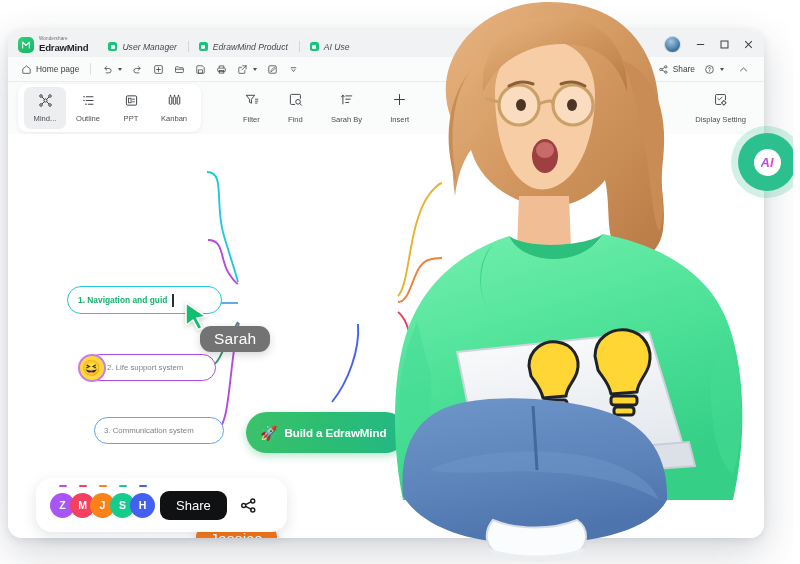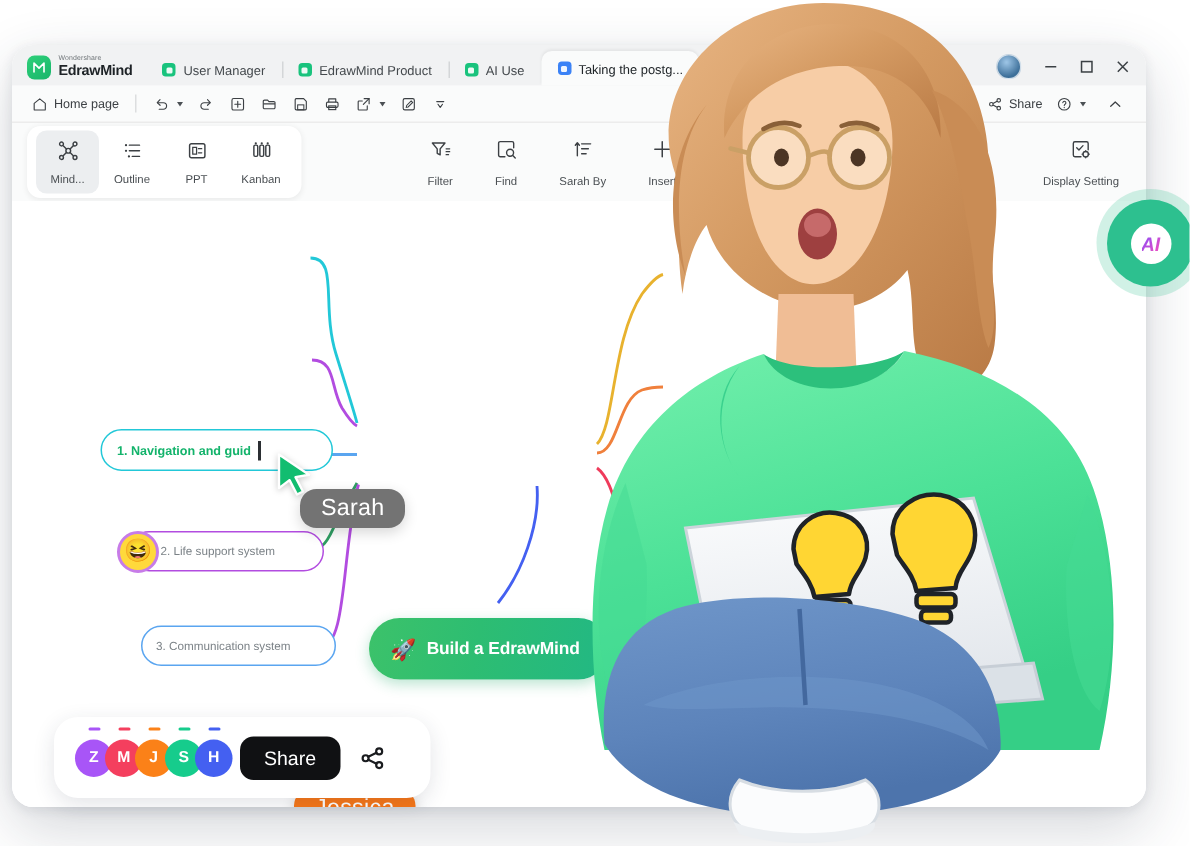--- a/index.html
+++ b/index.html
@@ -17,21 +17,21 @@
   
   .titlebar{position:relative;height:27px;background:#f1f2f3;display:flex;align-items:flex-end;}
   .brand{display:flex;align-items:center;gap:5px;padding:0 9px 4px 10px;}
   .brand-mark{width:16px;height:16px;border-radius:5px;background:linear-gradient(145deg,#2fd07a,#17b56a);
       display:flex;align-items:center;justify-content:center;flex:none;}
   .brand-mark svg{display:block;}
   .brand-text{line-height:1;}
   .brand-sup{font-size:4.6px;color:#6c7276;letter-spacing:.1px;display:block;margin-bottom:1px;}
   .brand-name{font-size:9.6px;font-weight:bold;color:#1d2226;display:block;letter-spacing:-.2px;}
 
-  .tabstrip{display:flex;align-items:flex-end;height:27px;flex:1;min-width:0;}
+  .tabstrip{display:flex;align-items:flex-end;height:27px;flex:1;min-width:0;font-style:italic;}
   .tab{position:relative;display:flex;align-items:center;gap:5px;height:21px;padding:0 11px;
        font-size:8.6px;color:#44494d;white-space:nowrap;}
   .tab + .tab::before{content:"";position:absolute;left:0;top:5px;height:11px;width:1px;background:#d4d6d8;}
   .tab.active{background:#fafbfb;border-radius:7px 7px 0 0;height:23px;color:#22272b;
        box-shadow:0 -1px 2px rgba(0,0,0,.05);}
   .tab.active::before{display:none;}
   .tabicon{width:9px;height:9px;border-radius:2.5px;background:#19c37d;flex:none;
        display:flex;align-items:center;justify-content:center;}
   .tabicon.blue{background:#3b82f6;}
   .tabicon i{display:block;width:4px;height:4px;background:#fff;border-radius:1px;opacity:.92;}
@@ -56,21 +56,21 @@
 
   
   .ribbon{position:relative;height:52px;background:#fafbfb;display:flex;align-items:center;
       padding:0 10px;}
   .viewgroup{display:flex;align-items:center;gap:1px;background:#fff;border-radius:9px;
       padding:3px 6px;box-shadow:0 1px 4px rgba(0,0,0,.07);}
   .vbtn{width:42px;height:42px;border-radius:7px;display:flex;flex-direction:column;
       align-items:center;justify-content:center;gap:3px;color:#3c4044;}
   .vbtn.active{background:#eceef0;}
   .vlabel{font-size:7.6px;color:#4a4f53;line-height:1;}
-  .tools{display:flex;align-items:center;gap:28px;margin-left:84px;}
+  .tools{display:flex;align-items:center;gap:28px;margin-left:42px;}
   .tbtn{display:flex;flex-direction:column;align-items:center;gap:5px;color:#3c4044;}
   .tlabel{font-size:7.6px;color:#4a4f53;line-height:1;}
   .ribbon-right{margin-left:auto;display:flex;align-items:center;padding-right:8px;}
 
   
   .canvas{position:relative;height:405px;background:#ffffff;overflow:hidden;}
   .canvas svg.links{position:absolute;left:0;top:0;}
 
   .node{position:absolute;display:flex;align-items:center;background:#fff;
       border-radius:14px;box-sizing:border-box;white-space:nowrap;}
@@ -166,26 +166,20 @@
           <span class="tabicon">
               <i></i>
             </span>
           <span>EdrawMind Product</span>
         </div>
         <div class="tab">
           <span class="tabicon">
               <i></i>
             </span>
           <span>AI Use</span>
-        </div>
-        <div class="tab active">
-          <span class="tabicon blue">
-              <i></i>
-            </span>
-          <span>Taking the postg...</span>
         </div>
       </div>
 
       <div class="wincontrols">
         <span class="avatar-top"></span>
         <span class="wbtn">
           <svg width="11" height="11" viewBox="0 0 12 12">
               <path d="M2 6h8" stroke="#3b4044" stroke-width="1.1"></path>
             </svg>
         </span>

